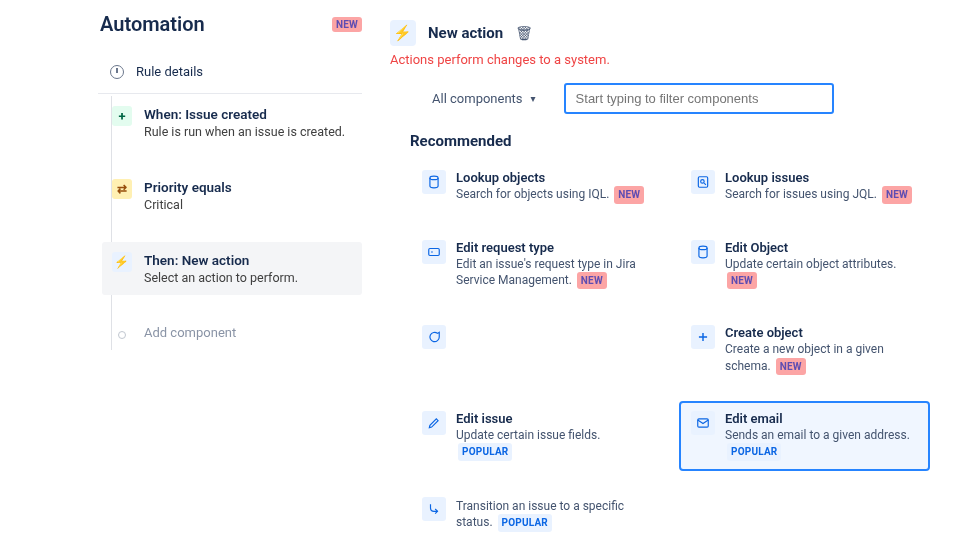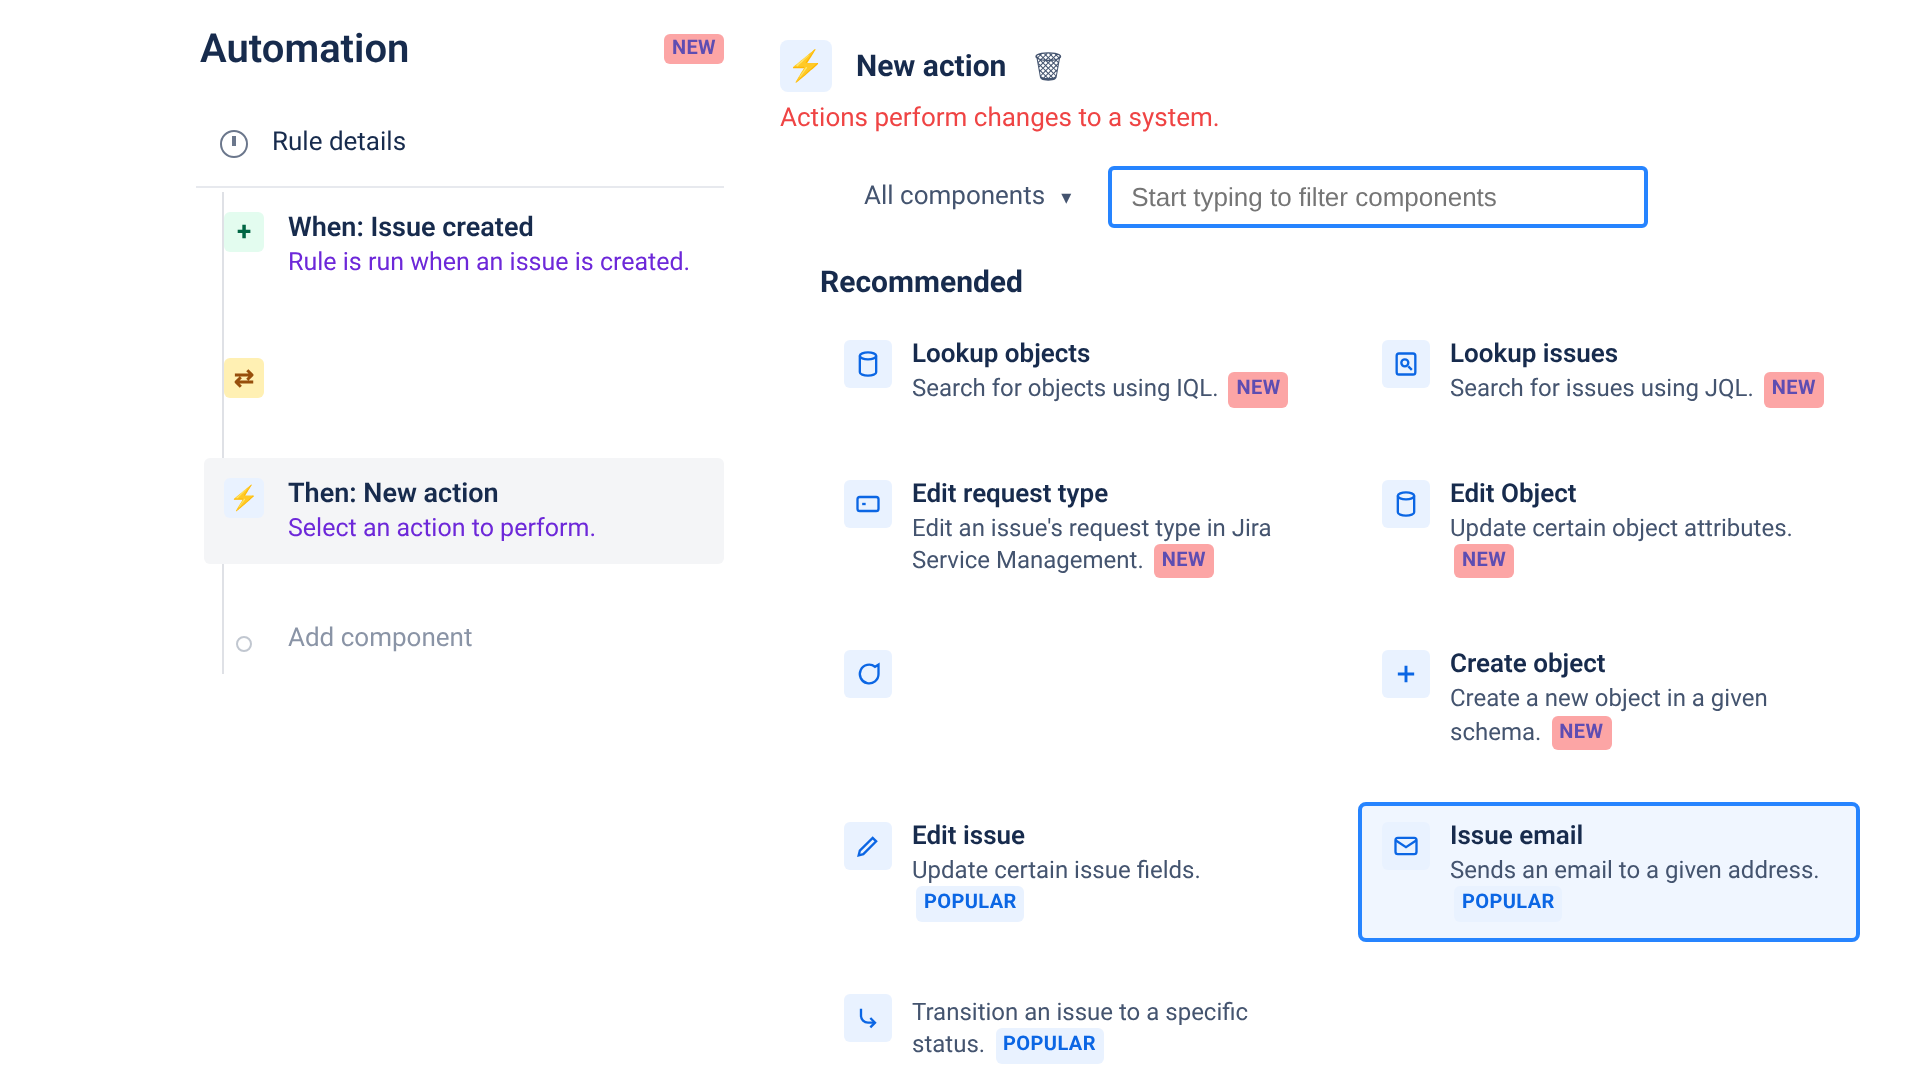--- a/index.html
+++ b/index.html
@@ -18,30 +18,30 @@
   .rail { position: relative; padding-left: 2px; }
   .rail::before { content:""; position:absolute; left:11px; top:0; bottom:0; width:1px; background:#DFE1E6; }
   .step { display:flex; gap:12px; padding:10px 10px; margin-bottom: 20px; border-radius: 3px; position: relative; }
   .step.active { background:#F4F5F7; }
   .step-chip { width:20px; height:20px; border-radius:3px; display:flex; align-items:center; justify-content:center; font-weight:700; flex-shrink:0; position:relative; z-index:1; background:#fff; }
   .chip-green { background:#E3FCEF; color:#006644; }
   .chip-yellow { background:#FFF0B3; color:#974F0C; }
   .chip-blue { background:#E9F2FF; color:#0B66E4; }
   .chip-none { width:8px; height:8px; border:1px solid #C1C7D0; border-radius:50%; margin:6px 6px 0 6px; }
   .step-title { font-weight:600; font-size:13.5px; }
-  .step-sub { color:#6d28d9; font-size:12.5px; margin-top:2px; }
+  .step-sub { color:#404040; font-size:12.5px; margin-top:2px; }
   .add-component { color:#8A94A6; font-size:13px; }
   .shuffle-icon { font-size:12px; }
   .lightning-icon { font-size:12px; }
   .h-row { display:flex; align-items:center; gap:12px; margin:10px 0 6px; }
   .h-icon { width:26px; height:26px; background:#E9F2FF; color:#0B66E4; border-radius:4px; display:flex; align-items:center; justify-content:center; font-size:15px; }
   .h-title { font-size:15px; font-weight:700; }
   .trash { font-size:14px; color:#44546F; }
   .subhead { color:#ef4444; font-size:13px; margin-bottom:16px; }
-  .filter-row { display:flex; gap:6px; margin-left:30px; margin-bottom:18px; }
+  .filter-row { display:flex; gap:16px; margin-left:30px; margin-bottom:18px; }
   .dropdown { padding:7px 12px; border-radius:3px; background:#fff; color:#44546F; font-size:13px; cursor:pointer; display:flex; align-items:center; gap:8px; }
   .chevron { font-size:10px; }
   .search { flex:1; max-width:270px; padding:6px 10px; border:2px solid #2684FF; border-radius:3px; font-size:13px; color:#7A869A; outline:none; }
   .rec-title { font-size:15px; font-weight:700; margin-left:20px; margin-bottom:10px; }
   .grid { display:grid; grid-template-columns: 1fr 1fr; gap:16px 18px; margin-left:20px; }
   .card { display:flex; gap:10px; padding:8px 10px; border:2px solid transparent; border-radius:4px; }
   .card.selected { border-color:#2684FF; background:#F0F6FF; }
   .card-icon { width:24px; height:24px; background:#E9F2FF; color:#0B66E4; border-radius:3px; display:flex; align-items:center; justify-content:center; font-size:13px; flex-shrink:0; }
   .card-title { font-weight:600; font-size:13px; }
   .card-desc { font-size:12px; color:#44546F; margin-top:1px; line-height:1.35; }
@@ -69,20 +69,24 @@
       <div class="step">
         <div class="step-chip chip-green">+</div>
         <div>
           <div class="step-title">When: Issue created</div>
           <div class="step-sub">Rule is run when an issue is created.</div>
         </div>
       </div>
 
       <div class="step">
         <div class="step-chip chip-yellow shuffle-icon">⇄</div>
+        <div>
+          <div class="step-title">Priority equals</div>
+          <div class="step-sub">Critical</div>
+        </div>
       </div>
 
       <div class="step active">
         <div class="step-chip chip-blue lightning-icon">⚡</div>
         <div>
           <div class="step-title">Then: New action</div>
           <div class="step-sub">Select an action to perform.</div>
         </div>
       </div>
 
@@ -191,21 +195,21 @@
           </div>
         </div>
         <div class="card selected">
           <div class="card-icon">
             <svg width="14" height="14" viewBox="0 0 24 24" fill="none" stroke="#0B66E4" stroke-width="2">
               <rect x="3" y="5" width="18" height="14" rx="2"></rect>
               <path d="M3 7l9 6 9-6"></path>
             </svg>
           </div>
           <div>
-            <div class="card-title">Issue email</div>
+            <div class="card-title">Edit email</div>
             <div class="card-desc">Sends an email to a given address. <span class="badge badge-popular">POPULAR</span></div>
           </div>
         </div>
         <div class="card">
           <div class="card-icon">
             <svg width="14" height="14" viewBox="0 0 24 24" fill="none" stroke="#0B66E4" stroke-width="2">
               <path d="M6 4v6a6 6 0 0 0 6 6h6"></path>
               <path d="M14 12l4 4-4 4"></path>
             </svg>
           </div>

